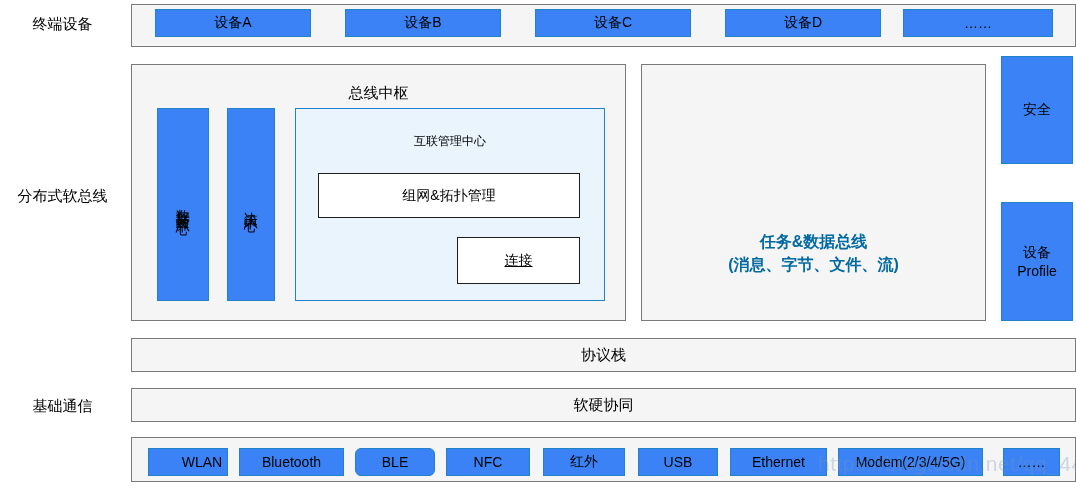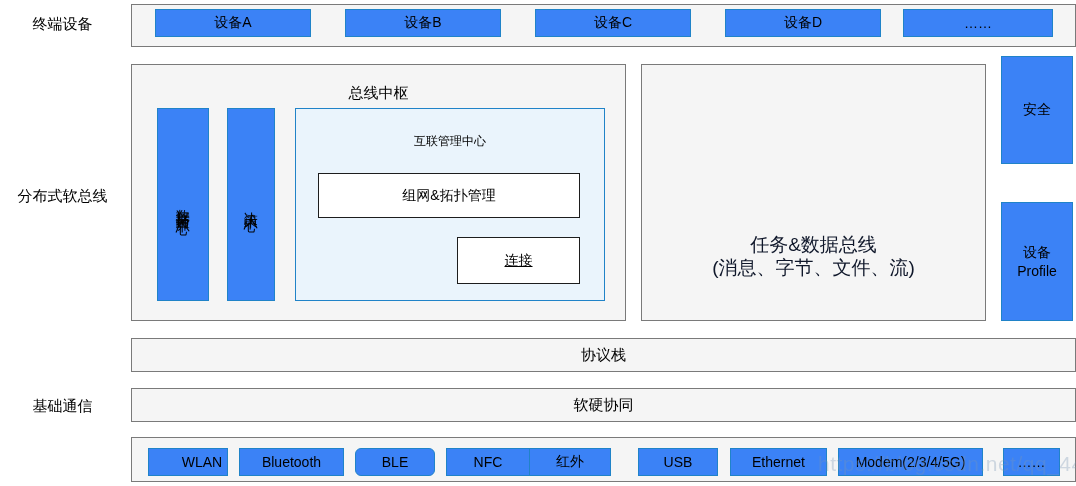--- a/index.html
+++ b/index.html
@@ -107,23 +107,24 @@
     justify-content: center;
     font-size: 15px;
     color: #000000;
   }
 
   .center-text {
     position: absolute;
     left: 0;
     right: 0;
     text-align: center;
-    font-size: 19px;
+    font-size: 16px;
     line-height: 1.55;
-    color: #0f172a;
+    color: #0369a1;
+    font-weight: bold;
   }
 
   
   .watermark {
     position: absolute;
     font-family: "Liberation Sans", "DejaVu Sans", sans-serif;
     font-size: 21px;
     color: rgba(120, 150, 180, 0.32);
     white-space: nowrap;
     pointer-events: none;
@@ -211,21 +212,21 @@
   </div>
   <div class="chip" style="left:239px; top:448px; width:105px; height:28px;">
     <span>Bluetooth</span>
   </div>
   <div class="chip" style="left:355px; top:448px; width:80px; height:28px;border-radius:6px;">
     <span>BLE</span>
   </div>
   <div class="chip" style="left:446px; top:448px; width:84px; height:28px;">
     <span>NFC</span>
   </div>
-  <div class="chip" style="left:529px; top:448px; width:82px; height:28px;">
+  <div class="chip" style="left:543px; top:448px; width:82px; height:28px;">
     <span>红外</span>
   </div>
   <div class="chip" style="left:638px; top:448px; width:80px; height:28px;">
     <span>USB</span>
   </div>
   <div class="chip" style="left:730px; top:448px; width:97px; height:28px;">
     <span>Ethernet</span>
   </div>
   <div class="chip" style="left:838px; top:448px; width:145px; height:28px;">
     <span>Modem(2/3/4/5G)</span>

